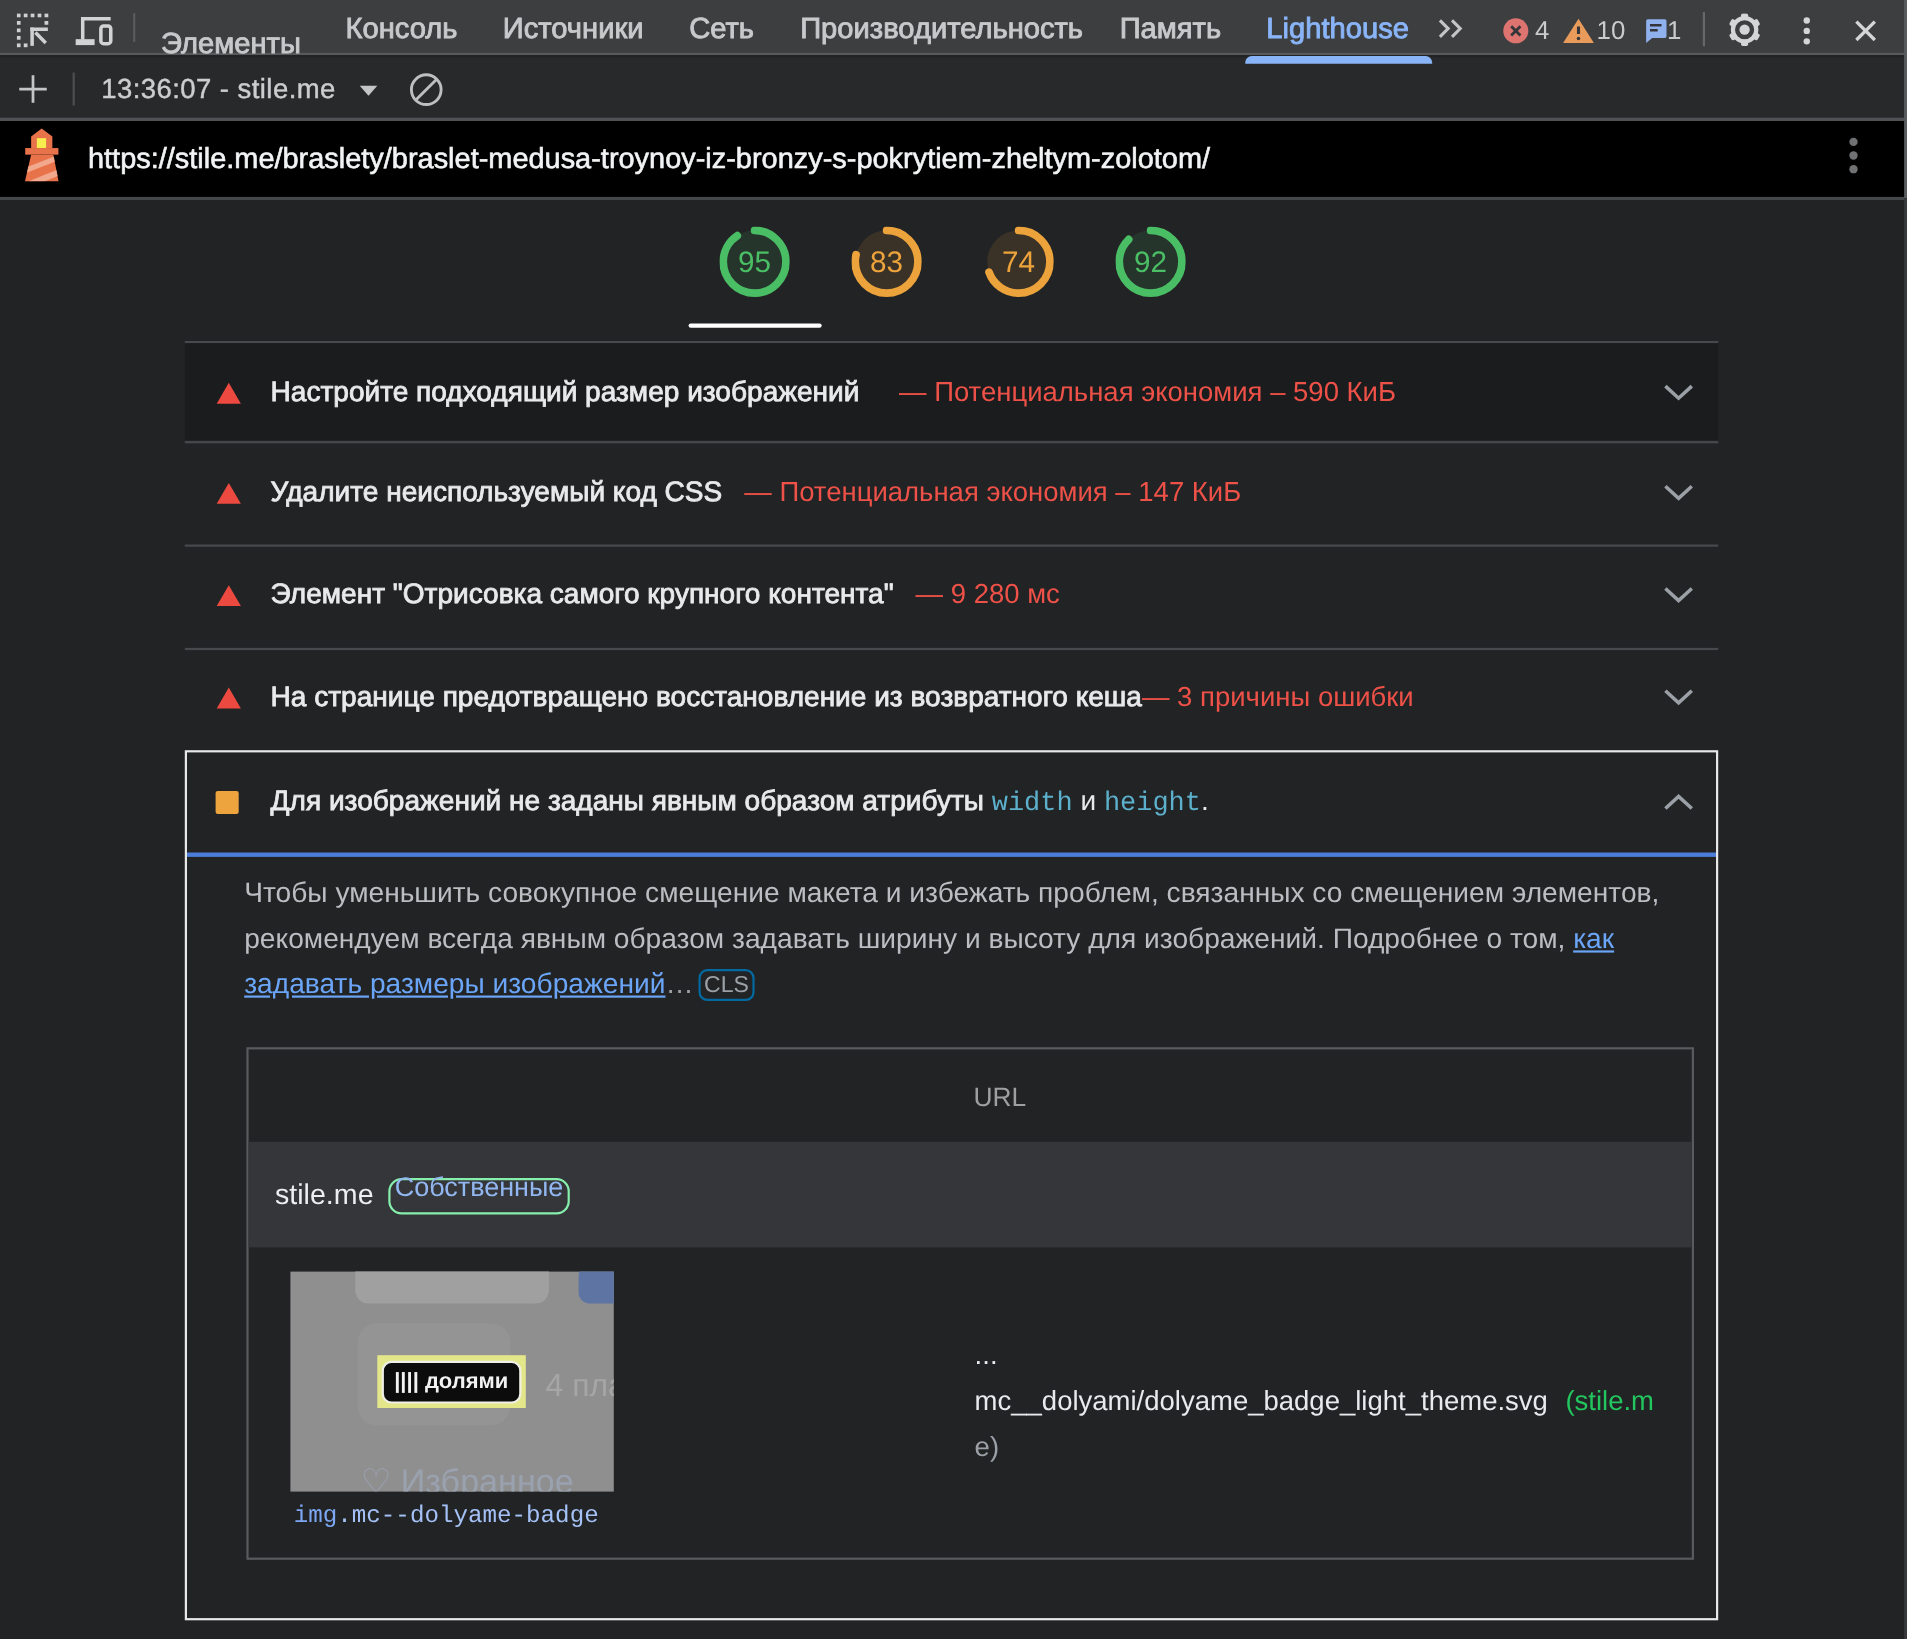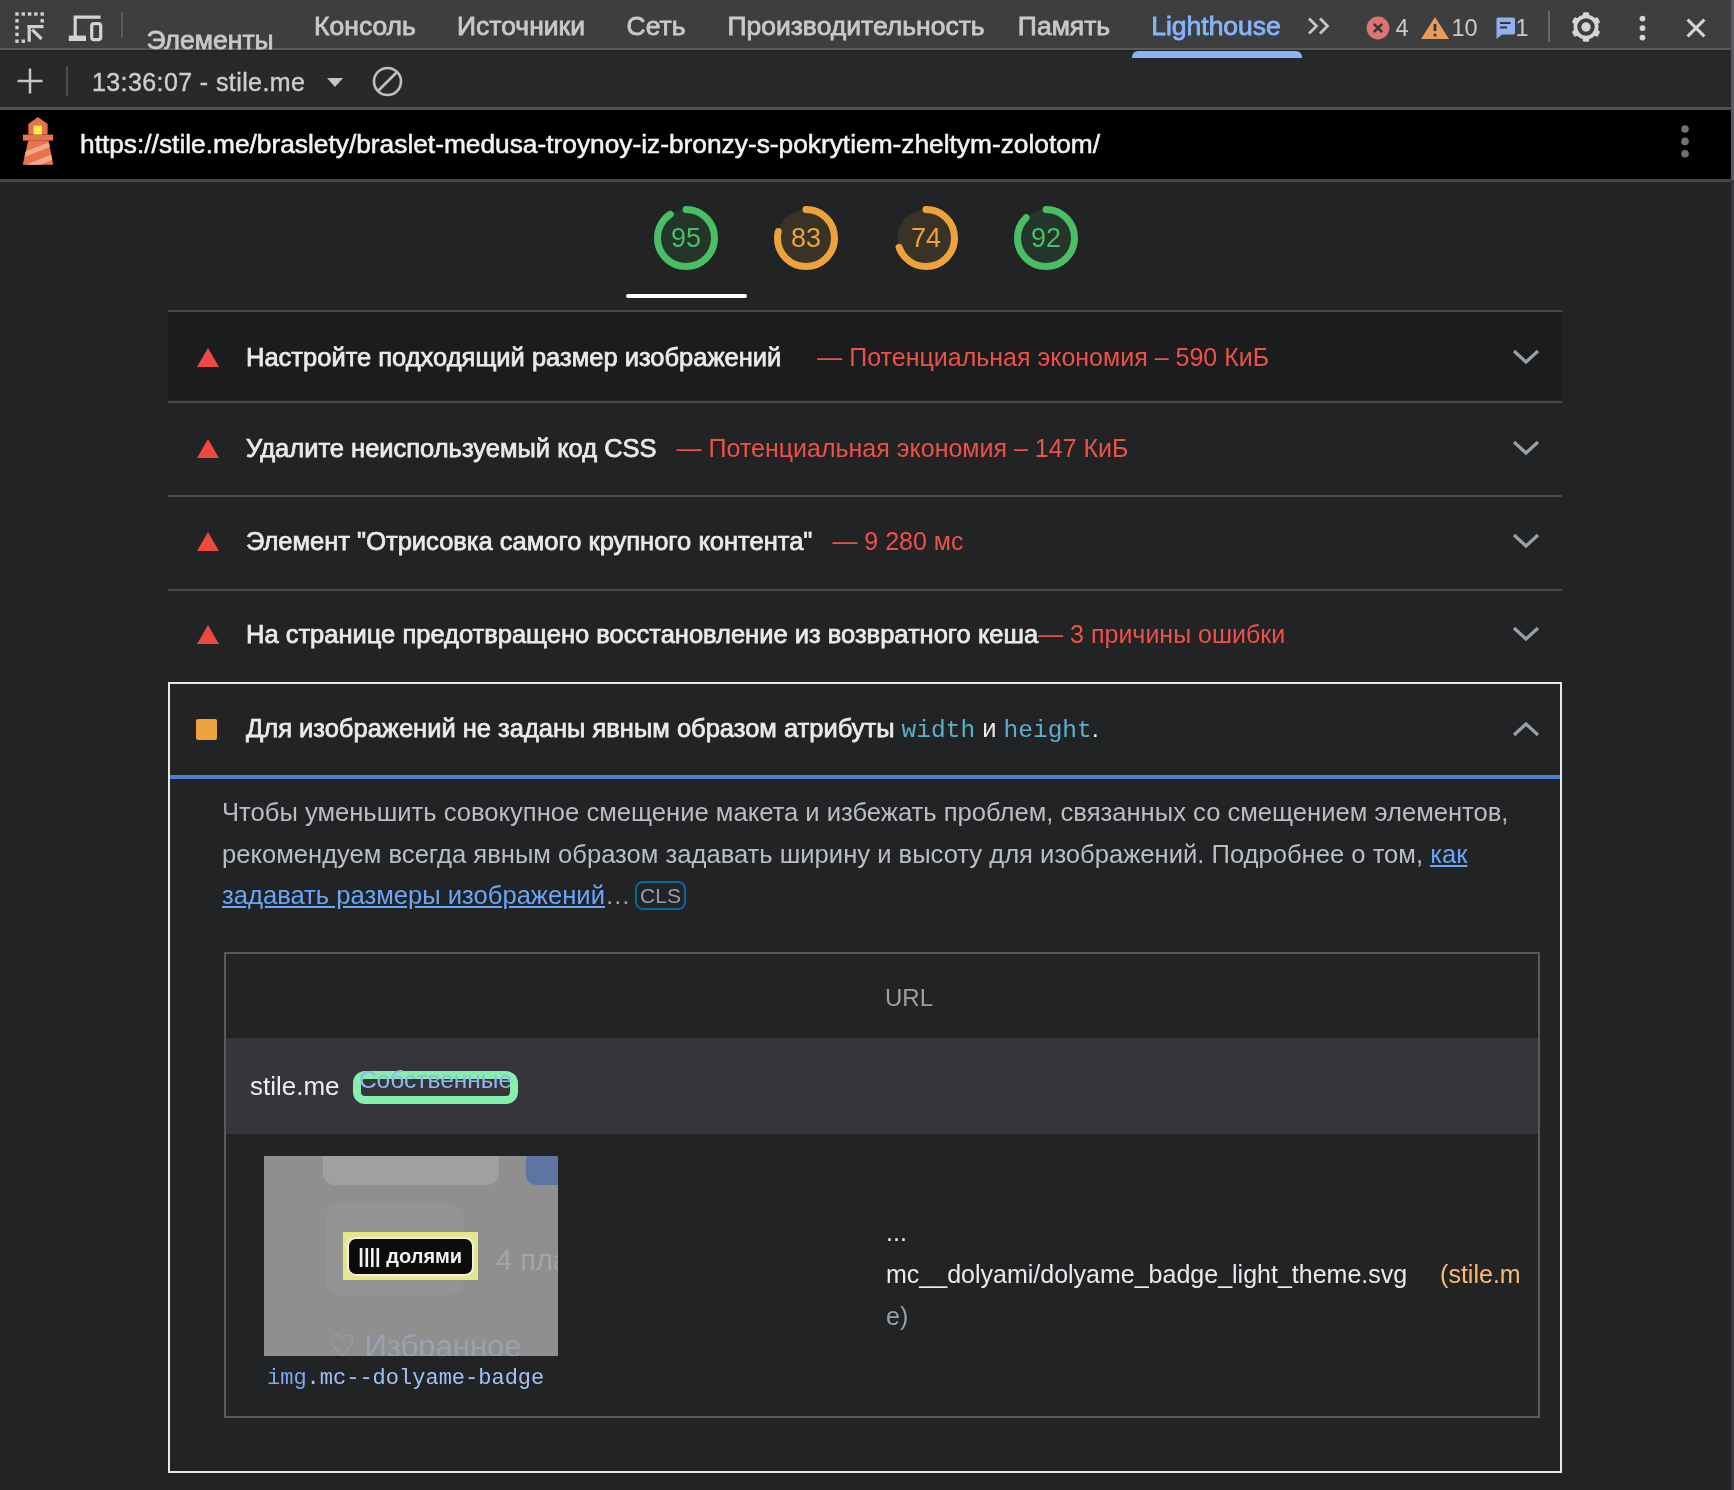--- a/index.html
+++ b/index.html
@@ -202,29 +202,29 @@
 </svg>
 <div class="abs" style="left:170px;top:775px;width:1390px;height:4px;background:#4c7dd9"></div>
 
 <div class="abs" style="left:222px;top:792px;width:1380px;font-size:25.6px;line-height:41.5px;color:#babec3;white-space:nowrap">Чтобы уменьшить совокупное смещение макета и избежать проблем, связанных со смещением элементов,<br>рекомендуем всегда явным образом задавать ширину и высоту для изображений. Подробнее о том, <span style="color:#6ba5f7;text-decoration:underline">как</span><br><span style="color:#6ba5f7;text-decoration:underline">задавать размеры изображений</span><span style="color:#9aa0a6">…</span></div>
 <div class="abs" style="left:635px;top:881px;width:51px;height:29px;border:2px solid #0369a1;border-radius:8px;box-sizing:border-box;color:#9aa0a6;font-size:21px;display:flex;align-items:center;justify-content:center">CLS</div>
 
 <div class="abs" style="left:224px;top:952px;width:1316px;height:466px;border:2px solid #585a5d;box-sizing:border-box"></div>
 <div class="abs ctr" style="left:909px;top:998px;font-size:24px;color:#9d9fa1">URL</div>
 <div class="abs" style="left:226px;top:1038px;width:1312px;height:96px;background:#34363a"></div>
 <div class="abs" style="left:250px;top:1086px;transform:translateY(-50%);font-size:26px;color:#eceef0;white-space:nowrap">stile.me</div>
-<div class="abs" style="left:353px;top:1071px;width:165px;height:33px;border:8px solid #86efac;border-radius:12px;box-sizing:border-box;color:#92b7f0;font-size:24.5px;display:flex;align-items:center;justify-content:center;padding-bottom:16px">Собственные</div>
+<div class="abs" style="left:353px;top:1071px;width:165px;height:33px;border:2px solid #86efac;border-radius:12px;box-sizing:border-box;color:#92b7f0;font-size:24.5px;display:flex;align-items:center;justify-content:center;padding-bottom:16px">Собственные</div>
 
 <div class="abs" style="left:264px;top:1156px;width:294px;height:200px;background:#8f8f90;overflow:hidden">
   <div style="position:absolute;left:59px;top:-30px;width:176px;height:58.5px;background:#a0a0a0;border-radius:0 0 12px 12px"></div>
   <div style="position:absolute;left:61px;top:47px;width:139px;height:93px;background:#949494;border-radius:18px"></div>
   <div style="position:absolute;left:262px;top:-6px;width:46px;height:35px;background:#5e74a2;border-radius:10px"></div>
   <div style="position:absolute;left:78.8px;top:76.3px;width:135.7px;height:47.5px;background:#e3e78a"></div>
   <div style="position:absolute;left:82.5px;top:80.9px;width:127.5px;height:39px;background:#0c0c0c;border:2px solid #efefe8;border-radius:9px;box-sizing:border-box;display:flex;align-items:center;justify-content:center;color:#f2f2f2;font-size:20px;font-weight:bold">|||| долями</div>
   <div style="position:absolute;left:232px;top:88px;color:#a6a6a6;font-size:29px;white-space:nowrap">4 пла</div>
   <div style="position:absolute;left:64px;top:172px;color:#9aa2af;font-size:31px;white-space:nowrap">♡ Избранное</div>
 </div>
 <div class="abs" style="left:267px;top:1366px;font-family:'Liberation Mono',monospace;font-size:22px;color:#7cacf8;white-space:nowrap"><span style="color:#7da7f3">img</span><span style="color:#a4c1f6">.mc--dolyame-badge</span></div>
 
-<div class="abs" style="left:886px;top:1211px;width:700px;font-size:25px;line-height:42px;color:#e8eaed;white-space:nowrap">...<br>mc__dolyami/dolyame_badge_light_theme.svg <span style="color:#fdba74;margin-left:26px">(stile.m</span><br><span style="color:#9aa0a6">e)</span></div>
+<div class="abs" style="left:886px;top:1211px;width:700px;font-size:25px;line-height:42px;color:#e8eaed;white-space:nowrap">...<br>mc__dolyami/dolyame_badge_light_theme.svg <span style="color:#22c55e;margin-left:9px">(stile.m</span><br><span style="color:#9aa0a6">e)</span></div>
 
 <div class="abs" style="left:1731px;top:0;width:3px;height:180px;background:#5a5b5e;z-index:50"></div>
 <div class="abs" style="left:1731px;top:180px;width:3px;height:1310px;background:#38393c;z-index:50"></div>
 
 </body></html>

